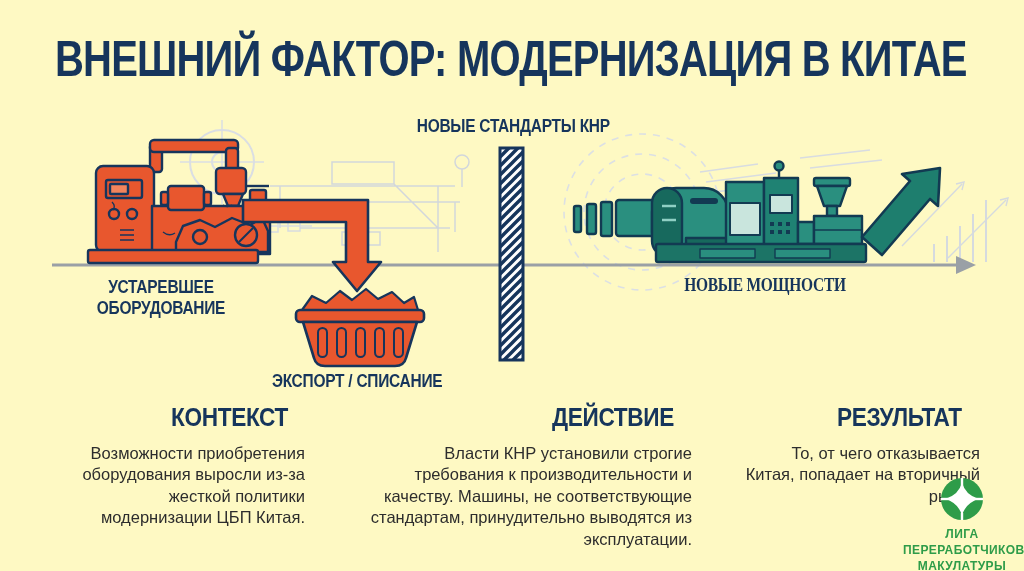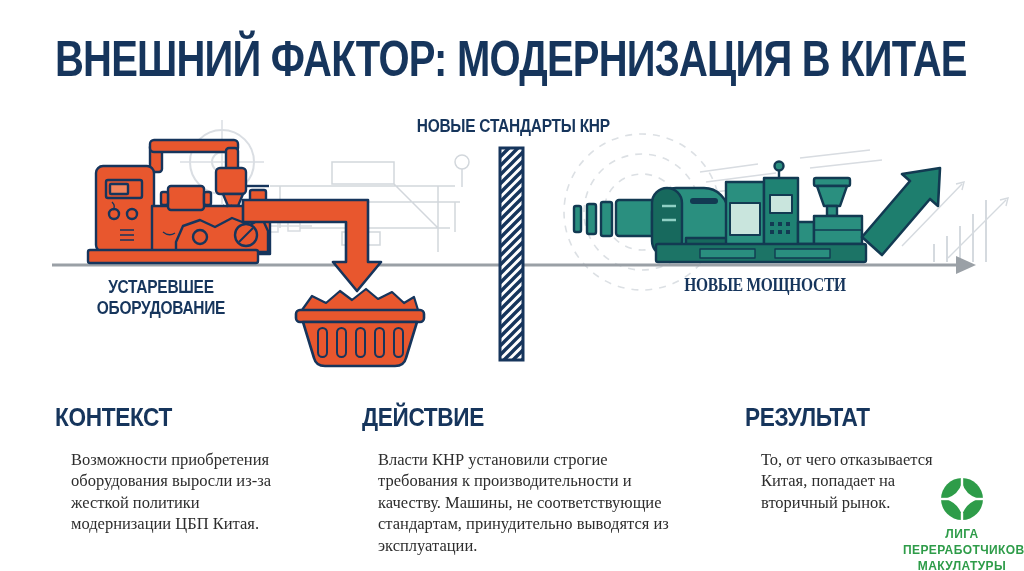--- a/index.html
+++ b/index.html
@@ -1,37 +1,37 @@
 <!DOCTYPE html>
 <html><head>
 <meta charset="utf-8">
 <style>
   html,body{margin:0;padding:0;background:#e8e8e8;}
   .page{
-    position:relative;width:1024px;height:571px;background:#ffffff;
+    position:relative;width:1024px;height:571px;background:#fef9c3;
     overflow:hidden;font-family:"Liberation Sans","DejaVu Sans",sans-serif;
   }
   .layer{position:absolute;left:0;top:0;width:1024px;height:571px;}
   .title{
     position:absolute;left:55px;top:30px;white-space:nowrap;
     font-size:50px;font-weight:bold;color:#16355C;letter-spacing:-1px;
   }
   .title span{display:inline-block;transform:scaleX(.80);transform-origin:left center;}
   .diag-label{
     position:absolute;text-align:center;color:#16355C;font-weight:bold;
     font-size:18px;line-height:1.15;letter-spacing:-.3px;
   }
   .diag-label span{display:inline-block;transform:scaleX(.86);transform-origin:center;}
-  .col{position:absolute;top:402px;}
+  .col{position:absolute;top:402px;text-align:right;}
   .col h2{
     margin:0 0 10px 0;font-size:26px;font-weight:bold;color:#16355C;
     letter-spacing:-.4px;white-space:nowrap;
   }
   .col h2 span{display:inline-block;transform:scaleX(.87);transform-origin:left center;}
-  .col p{margin:16px;font-size:16.5px;line-height:1.3;color:#2d2d2d;font-family:Liberation Serif, serif;}
+  .col p{margin:0;font-size:16.5px;line-height:1.3;color:#2d2d2d;}
   .logo{position:absolute;left:903px;top:476px;width:118px;text-align:center;}
   .logo .mark{display:block;margin:0 auto 4px auto;width:46px;height:46px;}
   .logo .line{font-size:12px;font-weight:bold;color:#2E9C49;letter-spacing:.4px;line-height:1.35;}
 </style>
 </head>
 <body>
 
 <div class="page">
 
   <svg class="layer" viewBox="0 0 1024 571">
@@ -174,20 +174,23 @@
   </div>
 
   <div class="diag-label" style="left:383px;top:116px;width:260px;text-align:center;">
     <span>НОВЫЕ СТАНДАРТЫ КНР</span>
   </div>
 
   <div class="diag-label" style="left:66px;top:277px;width:190px;">
     <span>УСТАРЕВШЕЕ ОБОРУДОВАНИЕ</span>
   </div>
 
+  <div class="diag-label" style="left:245px;top:371px;width:225px;">
+    <span>ЭКСПОРТ / СПИСАНИЕ</span>
+  </div>
 
   <div class="diag-label" style="left:645px;top:275px;width:240px;font-family:Liberation Serif, serif;">
     <span>НОВЫЕ МОЩНОСТИ</span>
   </div>
 
   <div class="col" style="left:55px;width:250px;">
     <h2><span>КОНТЕКСТ</span></h2>
     <p>Возможности приобретения оборудования выросли из-за жесткой политики модернизации ЦБП Китая.</p>
   </div>
 

